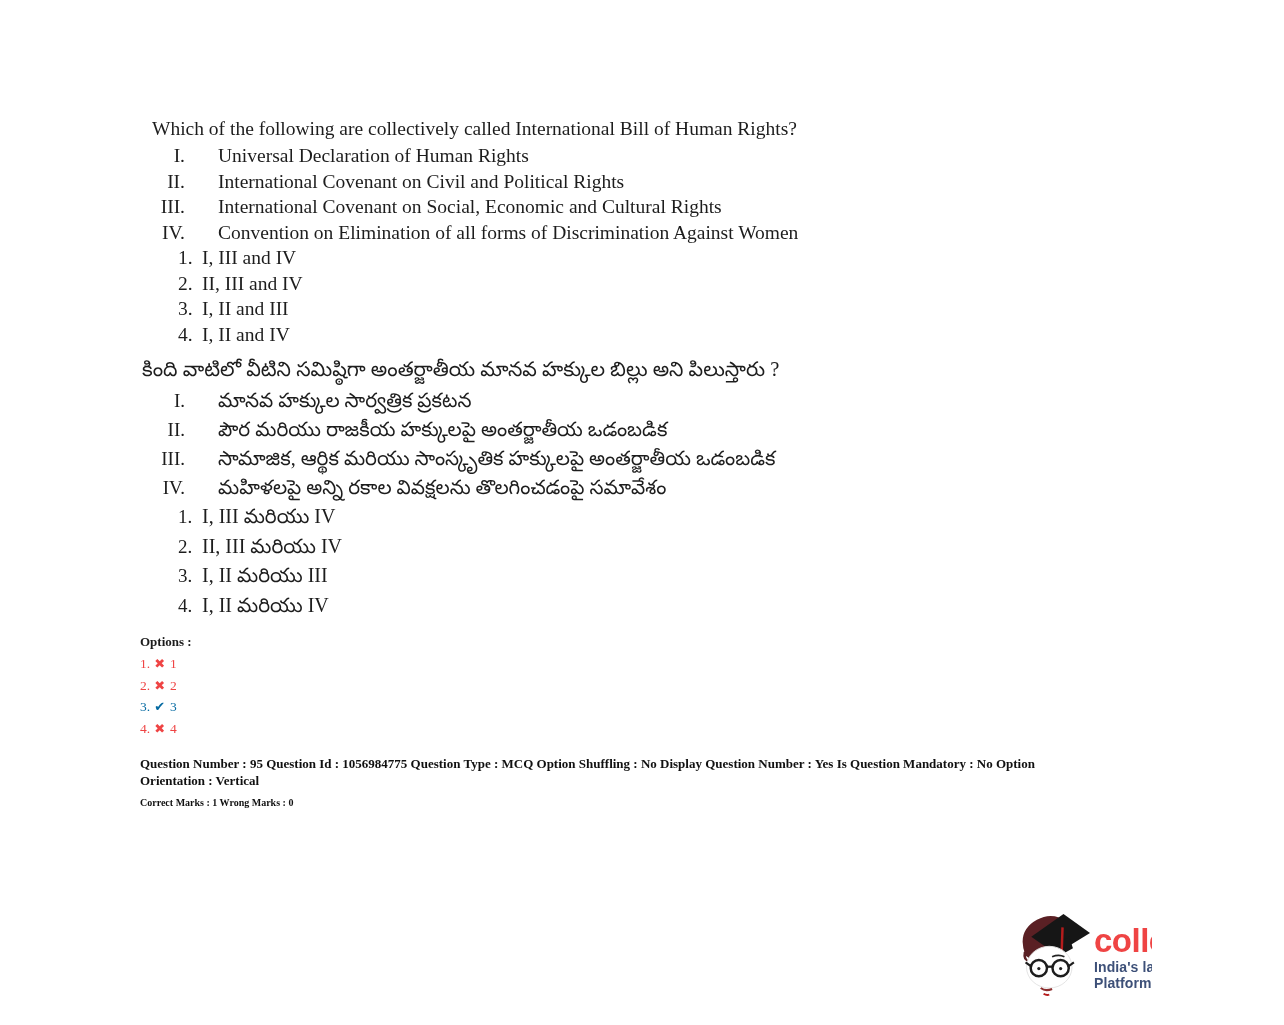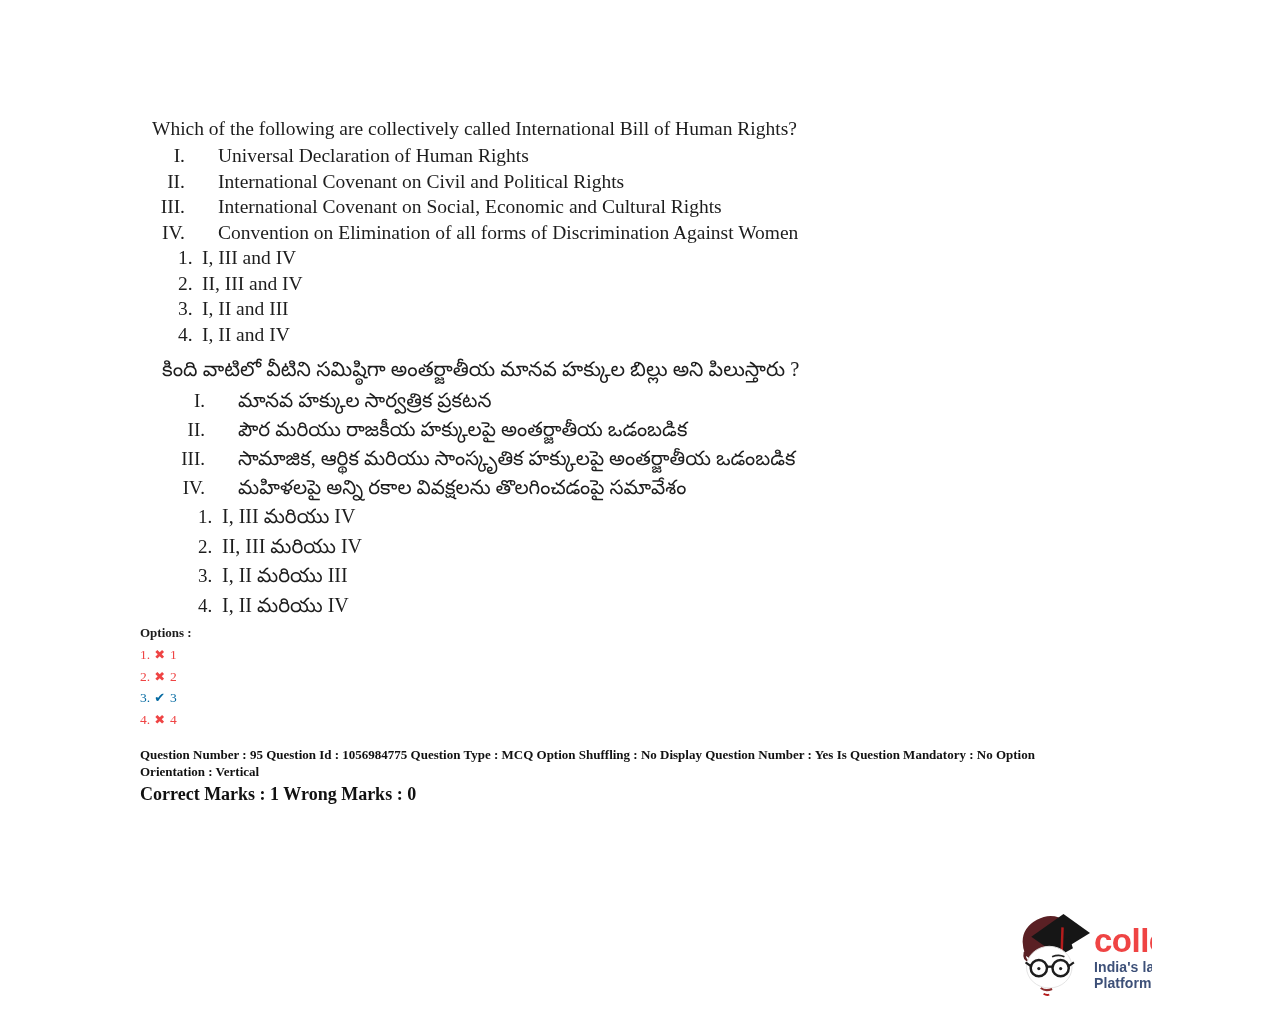--- a/index.html
+++ b/index.html
@@ -17,39 +17,39 @@
   
   .q-text-en { font-size:19.5px; line-height:26px; margin-left:12px; margin-bottom:1px; }
   .stmt-row { display:flex; font-size:19.5px; line-height:25.5px; }
   .stmt-num { width:45px; text-align:right; flex:none; }
   .stmt-text { margin-left:33px; }
   .choice-row { margin-left:38px; font-size:19.5px; line-height:25.5px; }
   .choice-num { display:inline-block; min-width:17px; }
   .choice-text { margin-left:7px; }
 
   
-  .tel { margin-top:7px;margin-left:20px; }
+  .tel { margin-top:7px; }
   .q-text-te { font-size:20.5px; line-height:30px; margin-left:2px; margin-bottom:2px; }
   .tel .stmt-row { font-size:20px; line-height:29px; }
   .tel .stmt-num { font-size:19px; }
   .tel .choice-row { font-size:20px; line-height:29.5px; }
   .tel .choice-num { font-size:19px; }
 
   
-  .options-section { margin-top:4px; }
+  .options-section { margin-top:13px; }
   .options-label { font-size:13px; font-weight:bold; line-height:17px; margin-bottom:3px; }
   .opt-row { font-size:13.5px; line-height:21.5px; }
   .opt-row .mark-icon { font-size:13px; margin:0 5px 0 4px; font-family:"DejaVu Sans","Liberation Sans",sans-serif; }
   .opt-wrong, .opt-wrong .mark-icon { color:#ef4444; }
   .opt-correct, .opt-correct .mark-icon { color:#0369a1; }
 
   
   .metadata { margin-top:17px; font-weight:bold; font-size:13px; line-height:16.5px; color:#111; }
   .metadata .meta-line { max-width:990px; }
-  .marks-line { margin-top:6px; font-weight:bold; font-size:18px; color:#111; }
+  .marks-line { margin-top:6px; font-weight:bold; font-size:10px; color:#111; }
 
   
   .brand { position:absolute; left:1018px; top:906px; width:250px; display:flex; align-items:flex-start; }
   .mascot { flex:none; }
   .brand-text { margin-left:4px; padding-top:20px; font-family:"Liberation Sans","DejaVu Sans",sans-serif; }
   .brand-name-row { display:flex; align-items:flex-start; }
   .brand-name { font-size:33px; font-weight:bold; color:#ef4444; letter-spacing:-0.5px; line-height:30px;text-align:right; }
   .brand-suffix { writing-mode:vertical-rl; font-size:8px; font-weight:bold; color:#25477b; margin-left:1px; margin-top:8px; letter-spacing:0.5px; }
   .brand-tagline { font-size:14px; font-weight:bold; color:#3d5078; margin-top:3px; letter-spacing:0.1px; }
 </style>

